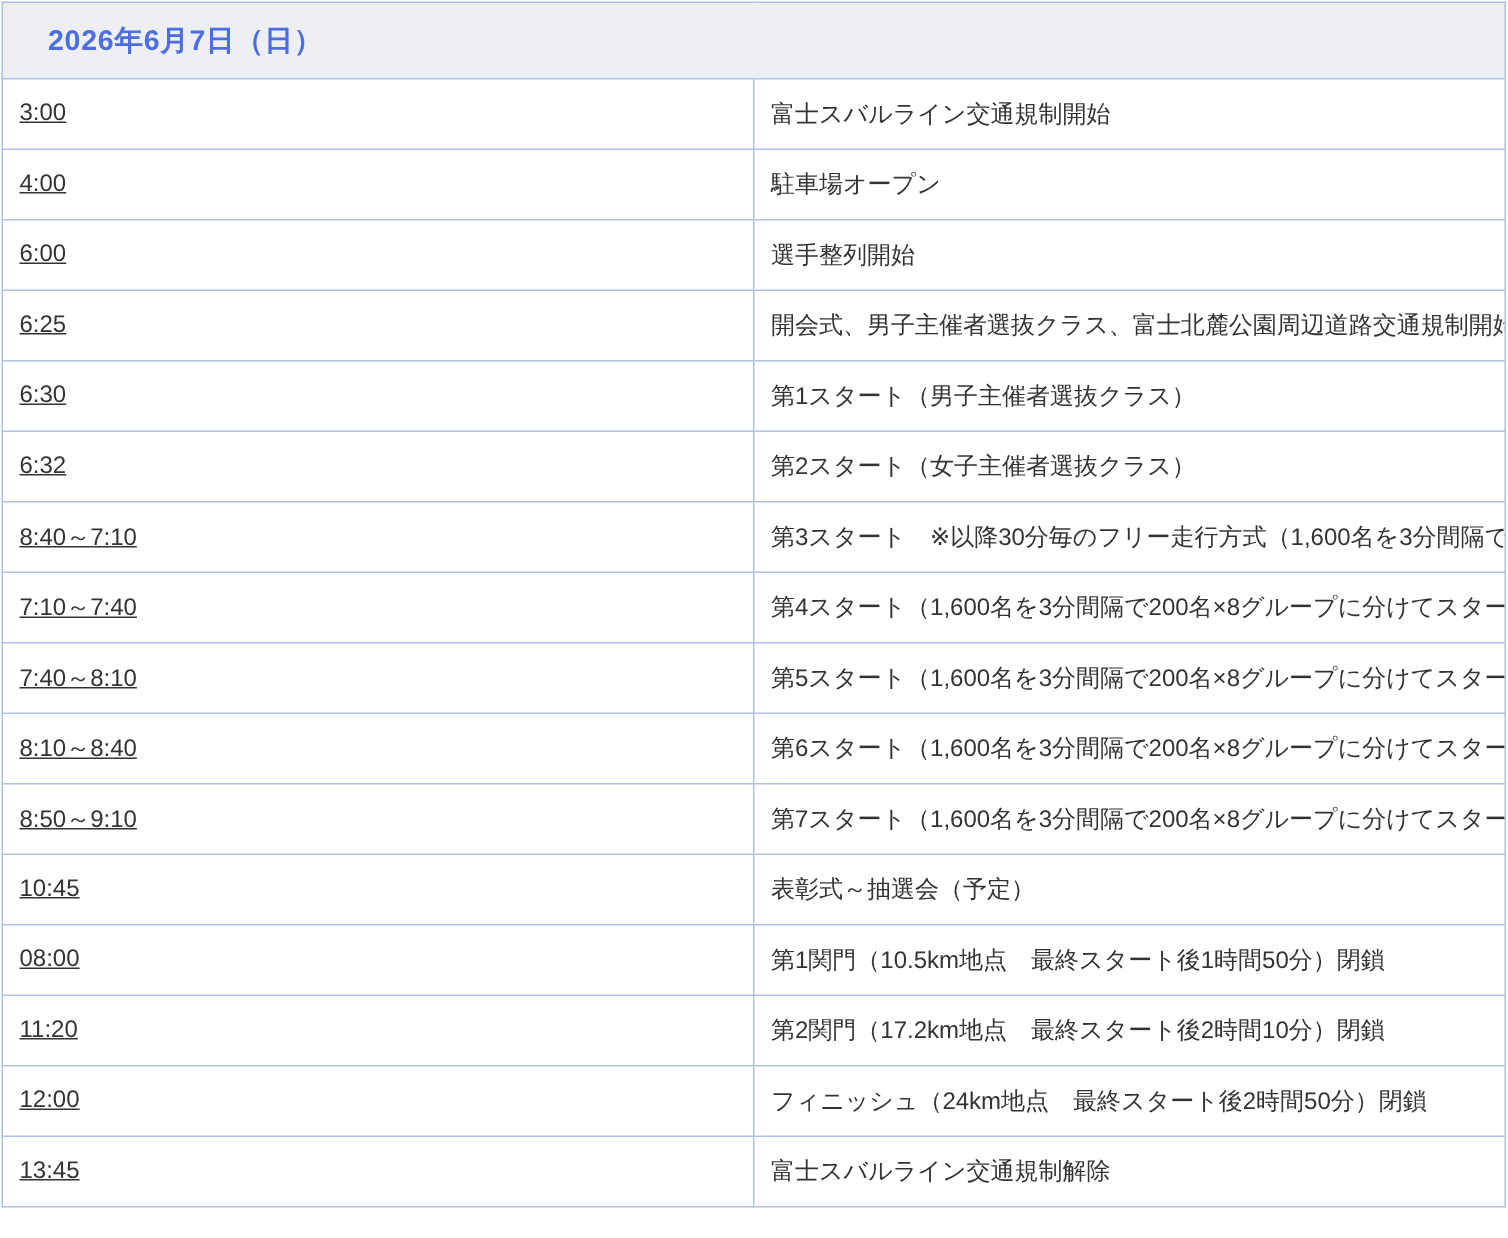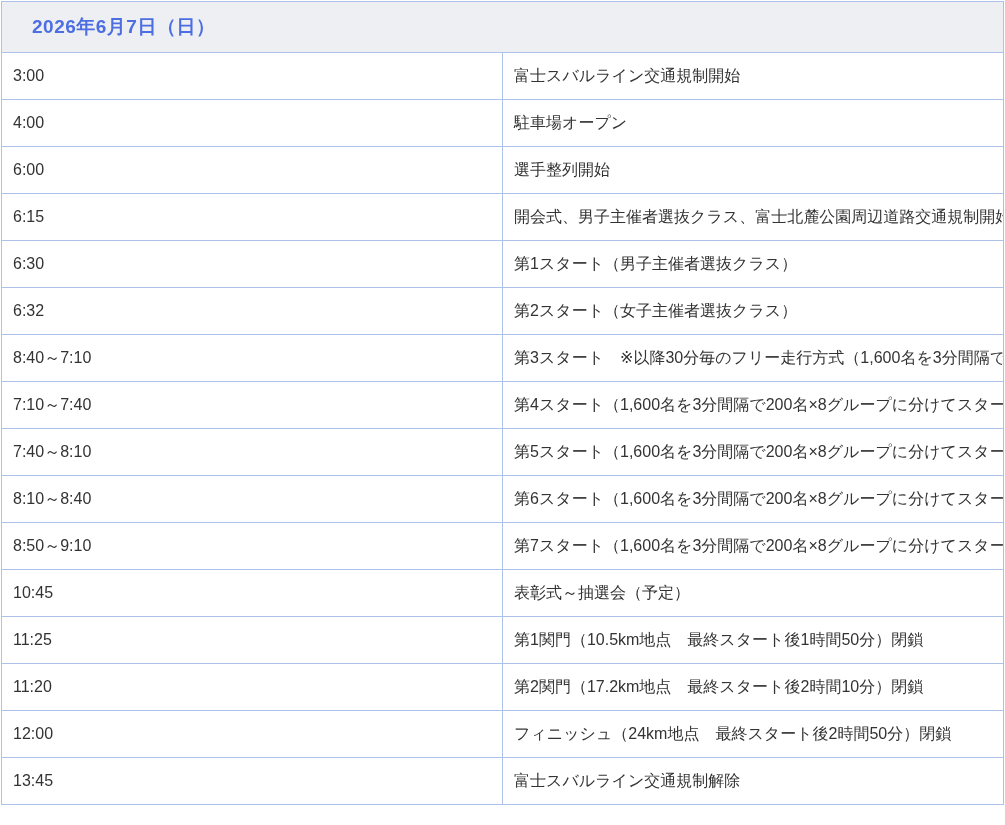--- a/index.html
+++ b/index.html
@@ -49,20 +49,21 @@
   }
   td{
     height:47px;
     font-size:16px;
     color:var(--body-text);
     background:#ffffff;
   }
   td.time-cell{
     width:155px;
     padding:0 0 0 11px;
+    text-decoration:underline;
   }
   td.event-cell{
     padding:0 0 0 11px;
     border-radius:23px;
   }
 </style>
 </head>
 <body>
 
 <div class="page">
@@ -82,21 +83,21 @@
     <td class="time-cell">4:00</td>
     <td class="event-cell">駐車場オープン</td>
   </tr>
 
   <tr>
     <td class="time-cell">6:00</td>
     <td class="event-cell">選手整列開始</td>
   </tr>
 
   <tr>
-    <td class="time-cell">6:15</td>
+    <td class="time-cell">6:25</td>
     <td class="event-cell">開会式、男子主催者選抜クラス、富士北麓公園周辺道路交通規制開始</td>
   </tr>
 
   <tr>
     <td class="time-cell">6:30</td>
     <td class="event-cell">第1スタート（男子主催者選抜クラス）</td>
   </tr>
 
   <tr>
     <td class="time-cell">6:32</td>
@@ -127,21 +128,21 @@
     <td class="time-cell">8:50～9:10</td>
     <td class="event-cell">第7スタート（1,600名を3分間隔で200名×8グループに分けてスタート）</td>
   </tr>
 
   <tr>
     <td class="time-cell">10:45</td>
     <td class="event-cell">表彰式～抽選会（予定）</td>
   </tr>
 
   <tr>
-    <td class="time-cell">11:25</td>
+    <td class="time-cell">08:00</td>
     <td class="event-cell">第1関門（10.5km地点　最終スタート後1時間50分）閉鎖</td>
   </tr>
 
   <tr>
     <td class="time-cell">11:20</td>
     <td class="event-cell">第2関門（17.2km地点　最終スタート後2時間10分）閉鎖</td>
   </tr>
 
   <tr>
     <td class="time-cell">12:00</td>

